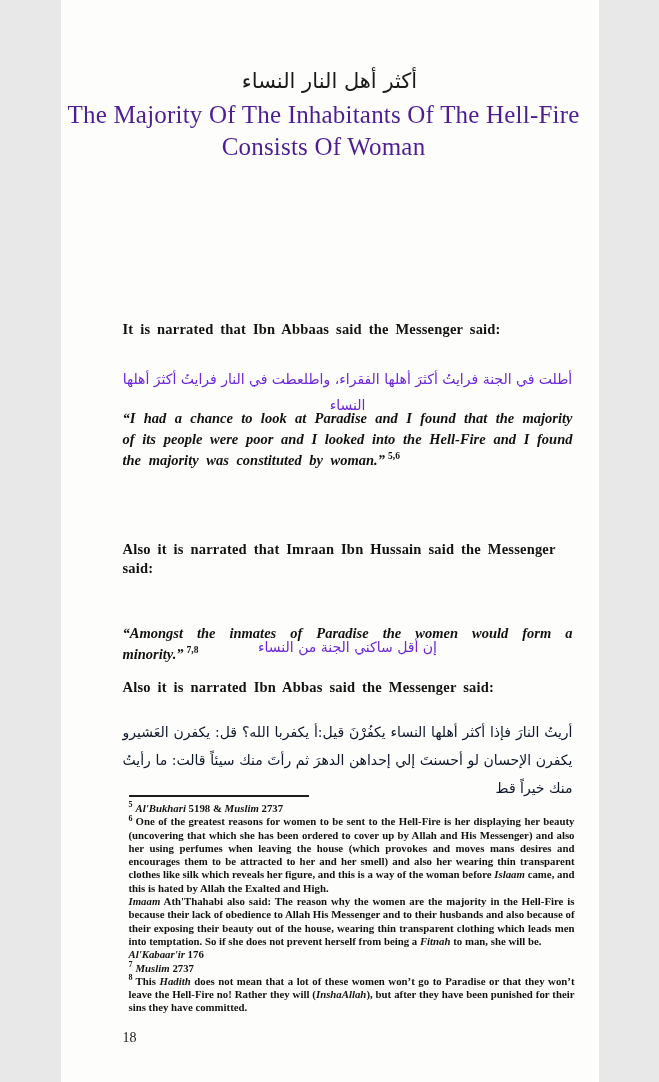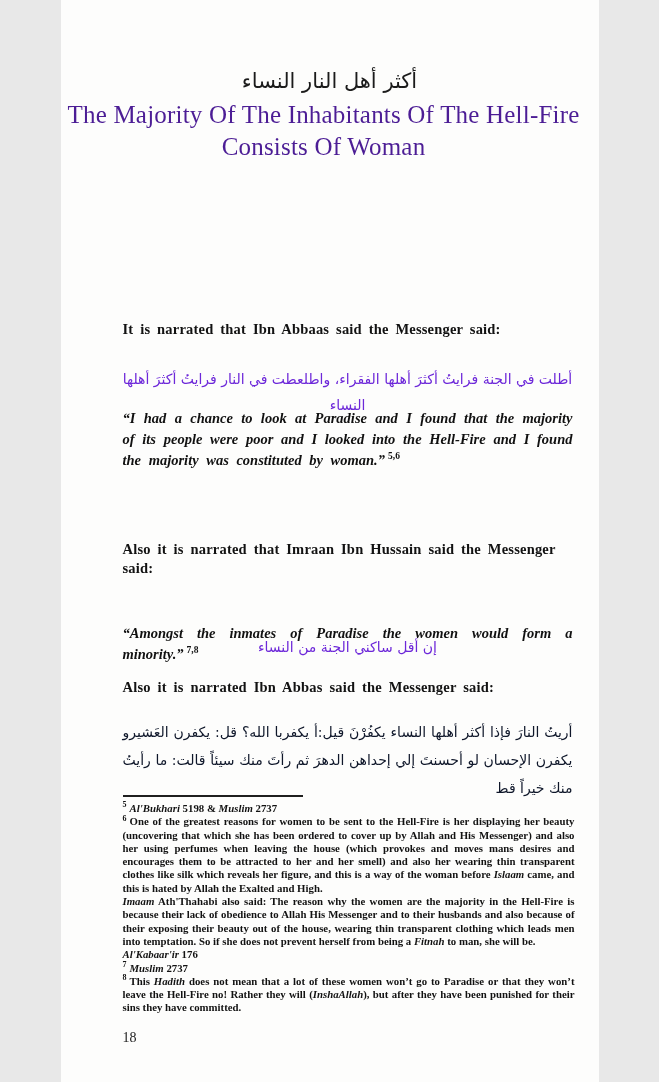--- a/index.html
+++ b/index.html
@@ -42,21 +42,21 @@
   }
   
   .translation{
     font-weight:700;font-style:italic;
     font-size:14.5px;line-height:21px;
     text-align:justify;word-spacing:4px;color:#111;
   }
   .refs{font-size:9.5px;font-style:normal;vertical-align:super;line-height:0;margin-left:3px;}
 
   
-  .footnotes{position:absolute;top:795px;left:62px;right:24px;}
+  .footnotes{position:absolute;top:795px;left:68px;right:24px;}
   .fn-rule{width:180px;border-top:2px solid #1f1f1f;margin:0 0 5px 0;}
   .fn{
     margin:0;font-weight:700;
     font-size:10.8px;line-height:13.3px;
     text-align:justify;color:#121212;
   }
   .fn sup{font-size:8px;vertical-align:super;line-height:0;margin-right:3px;}
   .fn i{font-style:italic;}
 
   .page-number{

